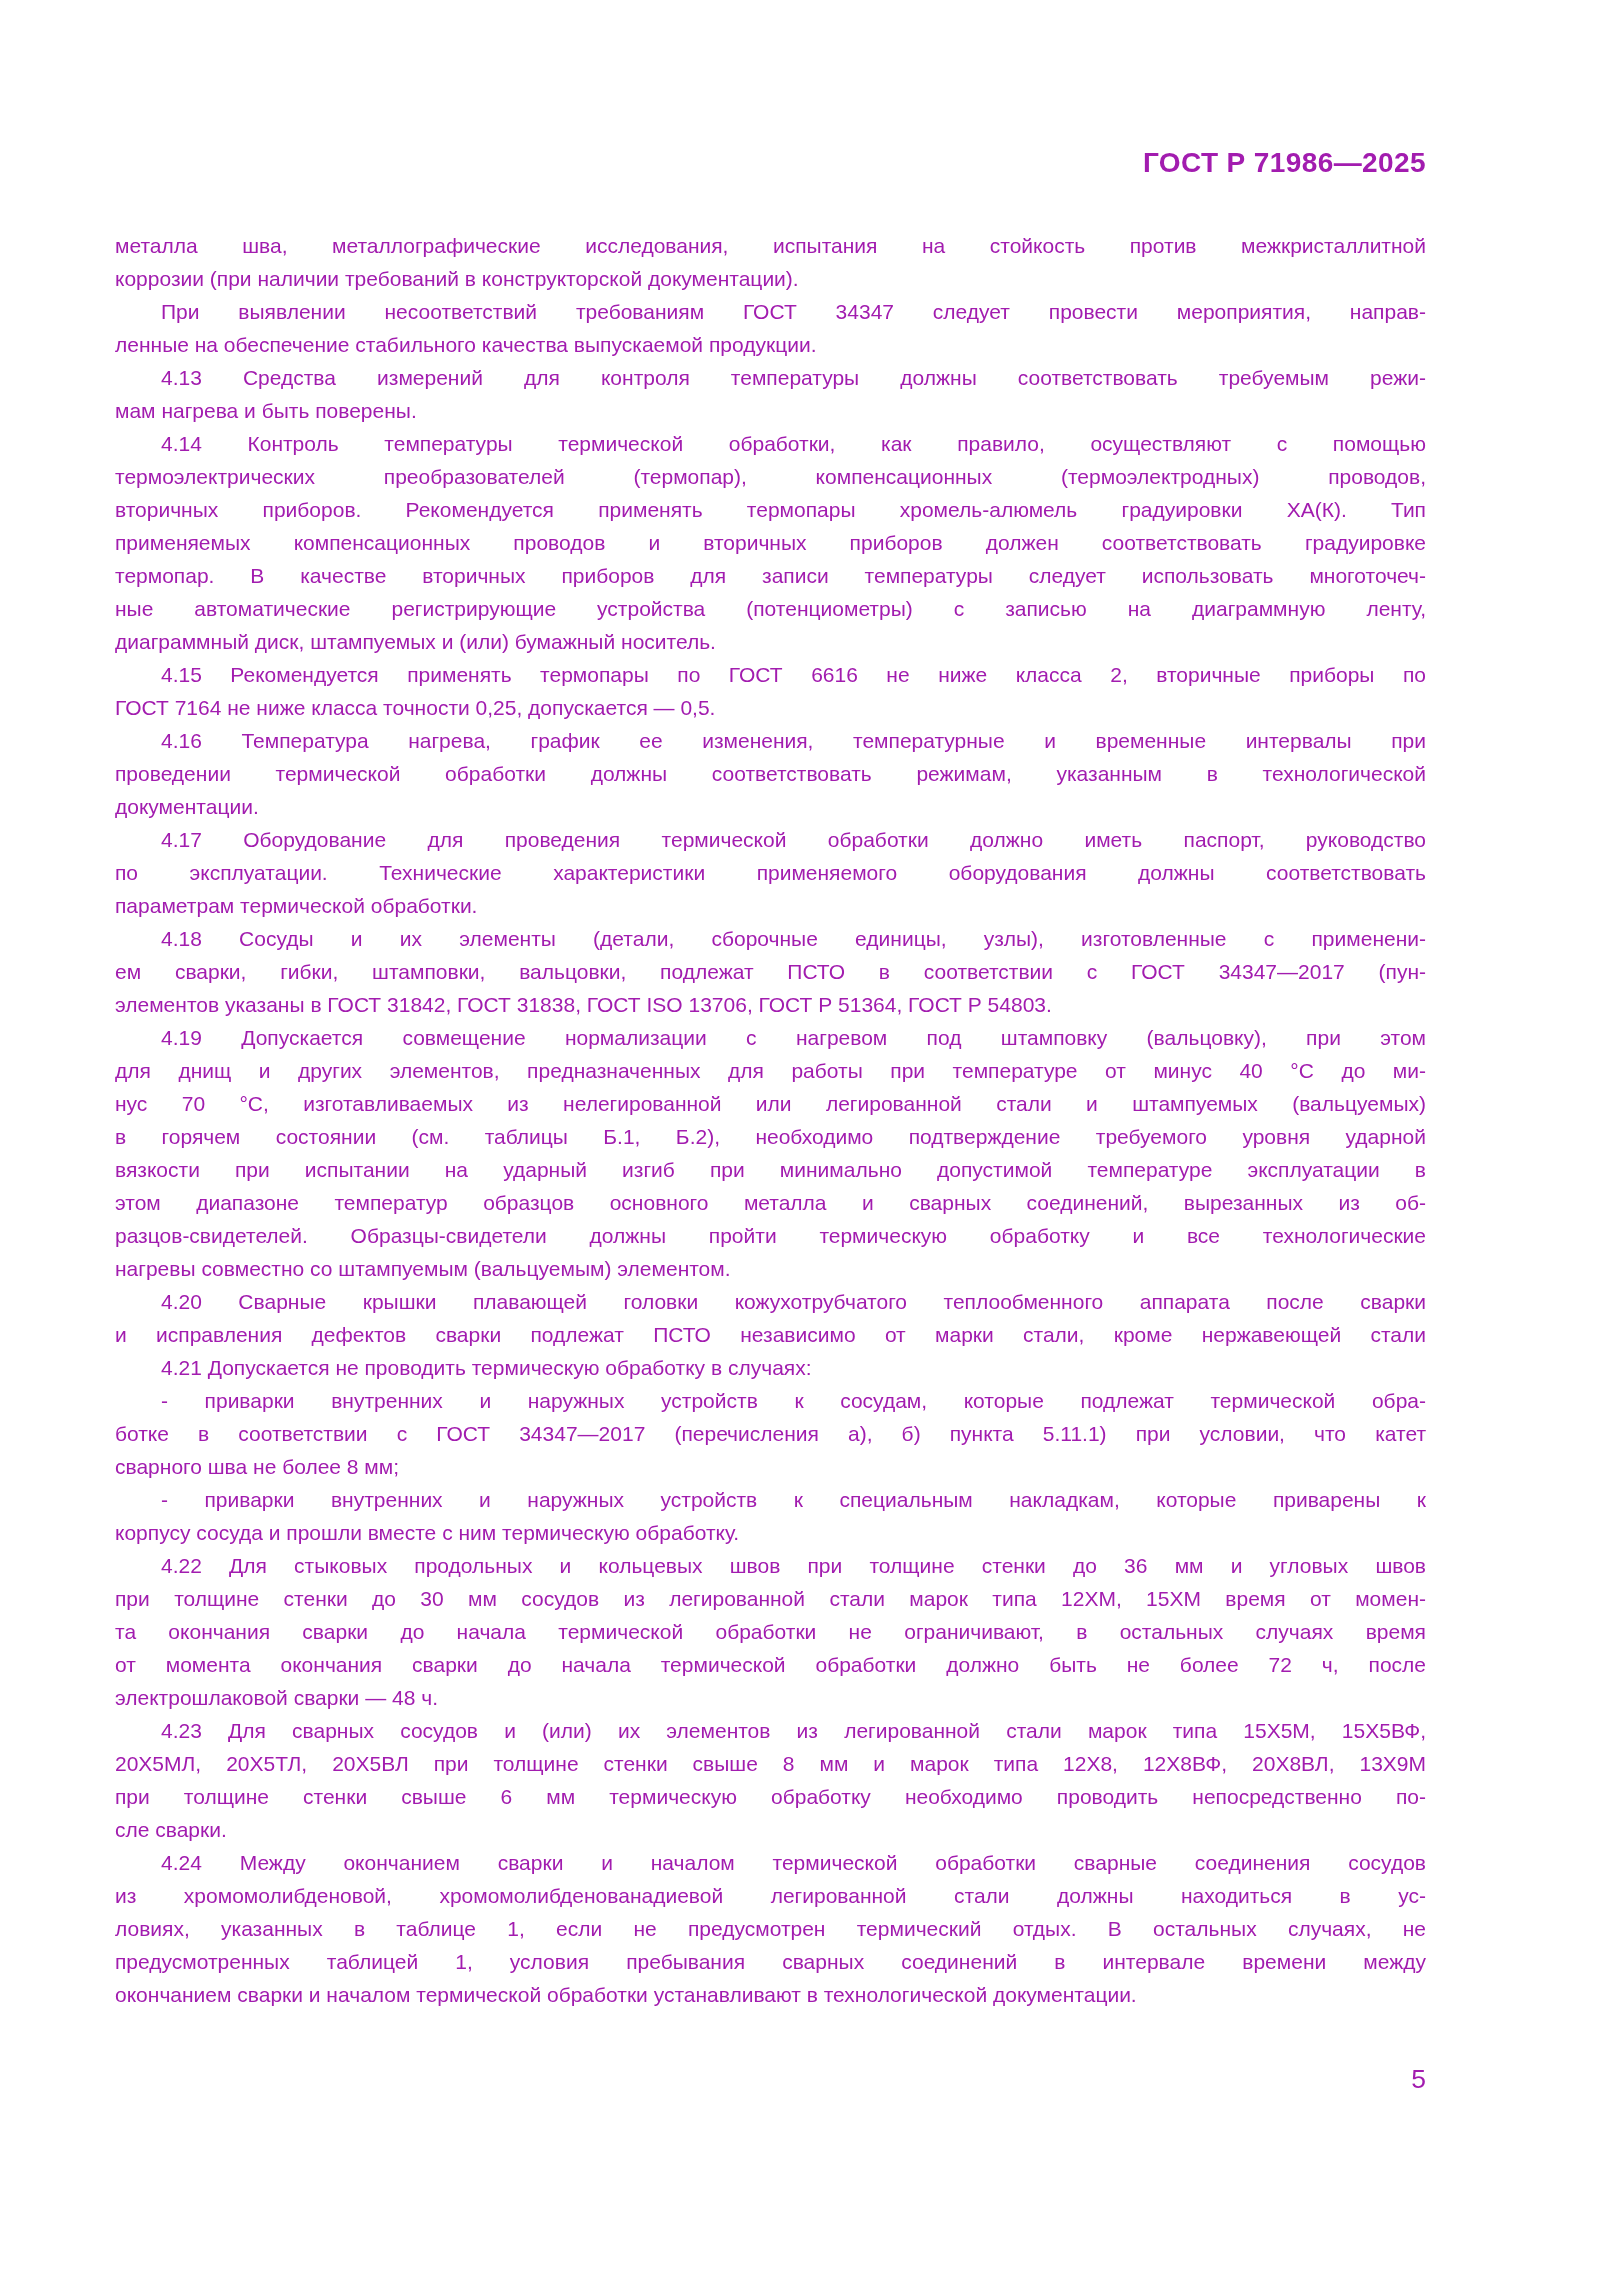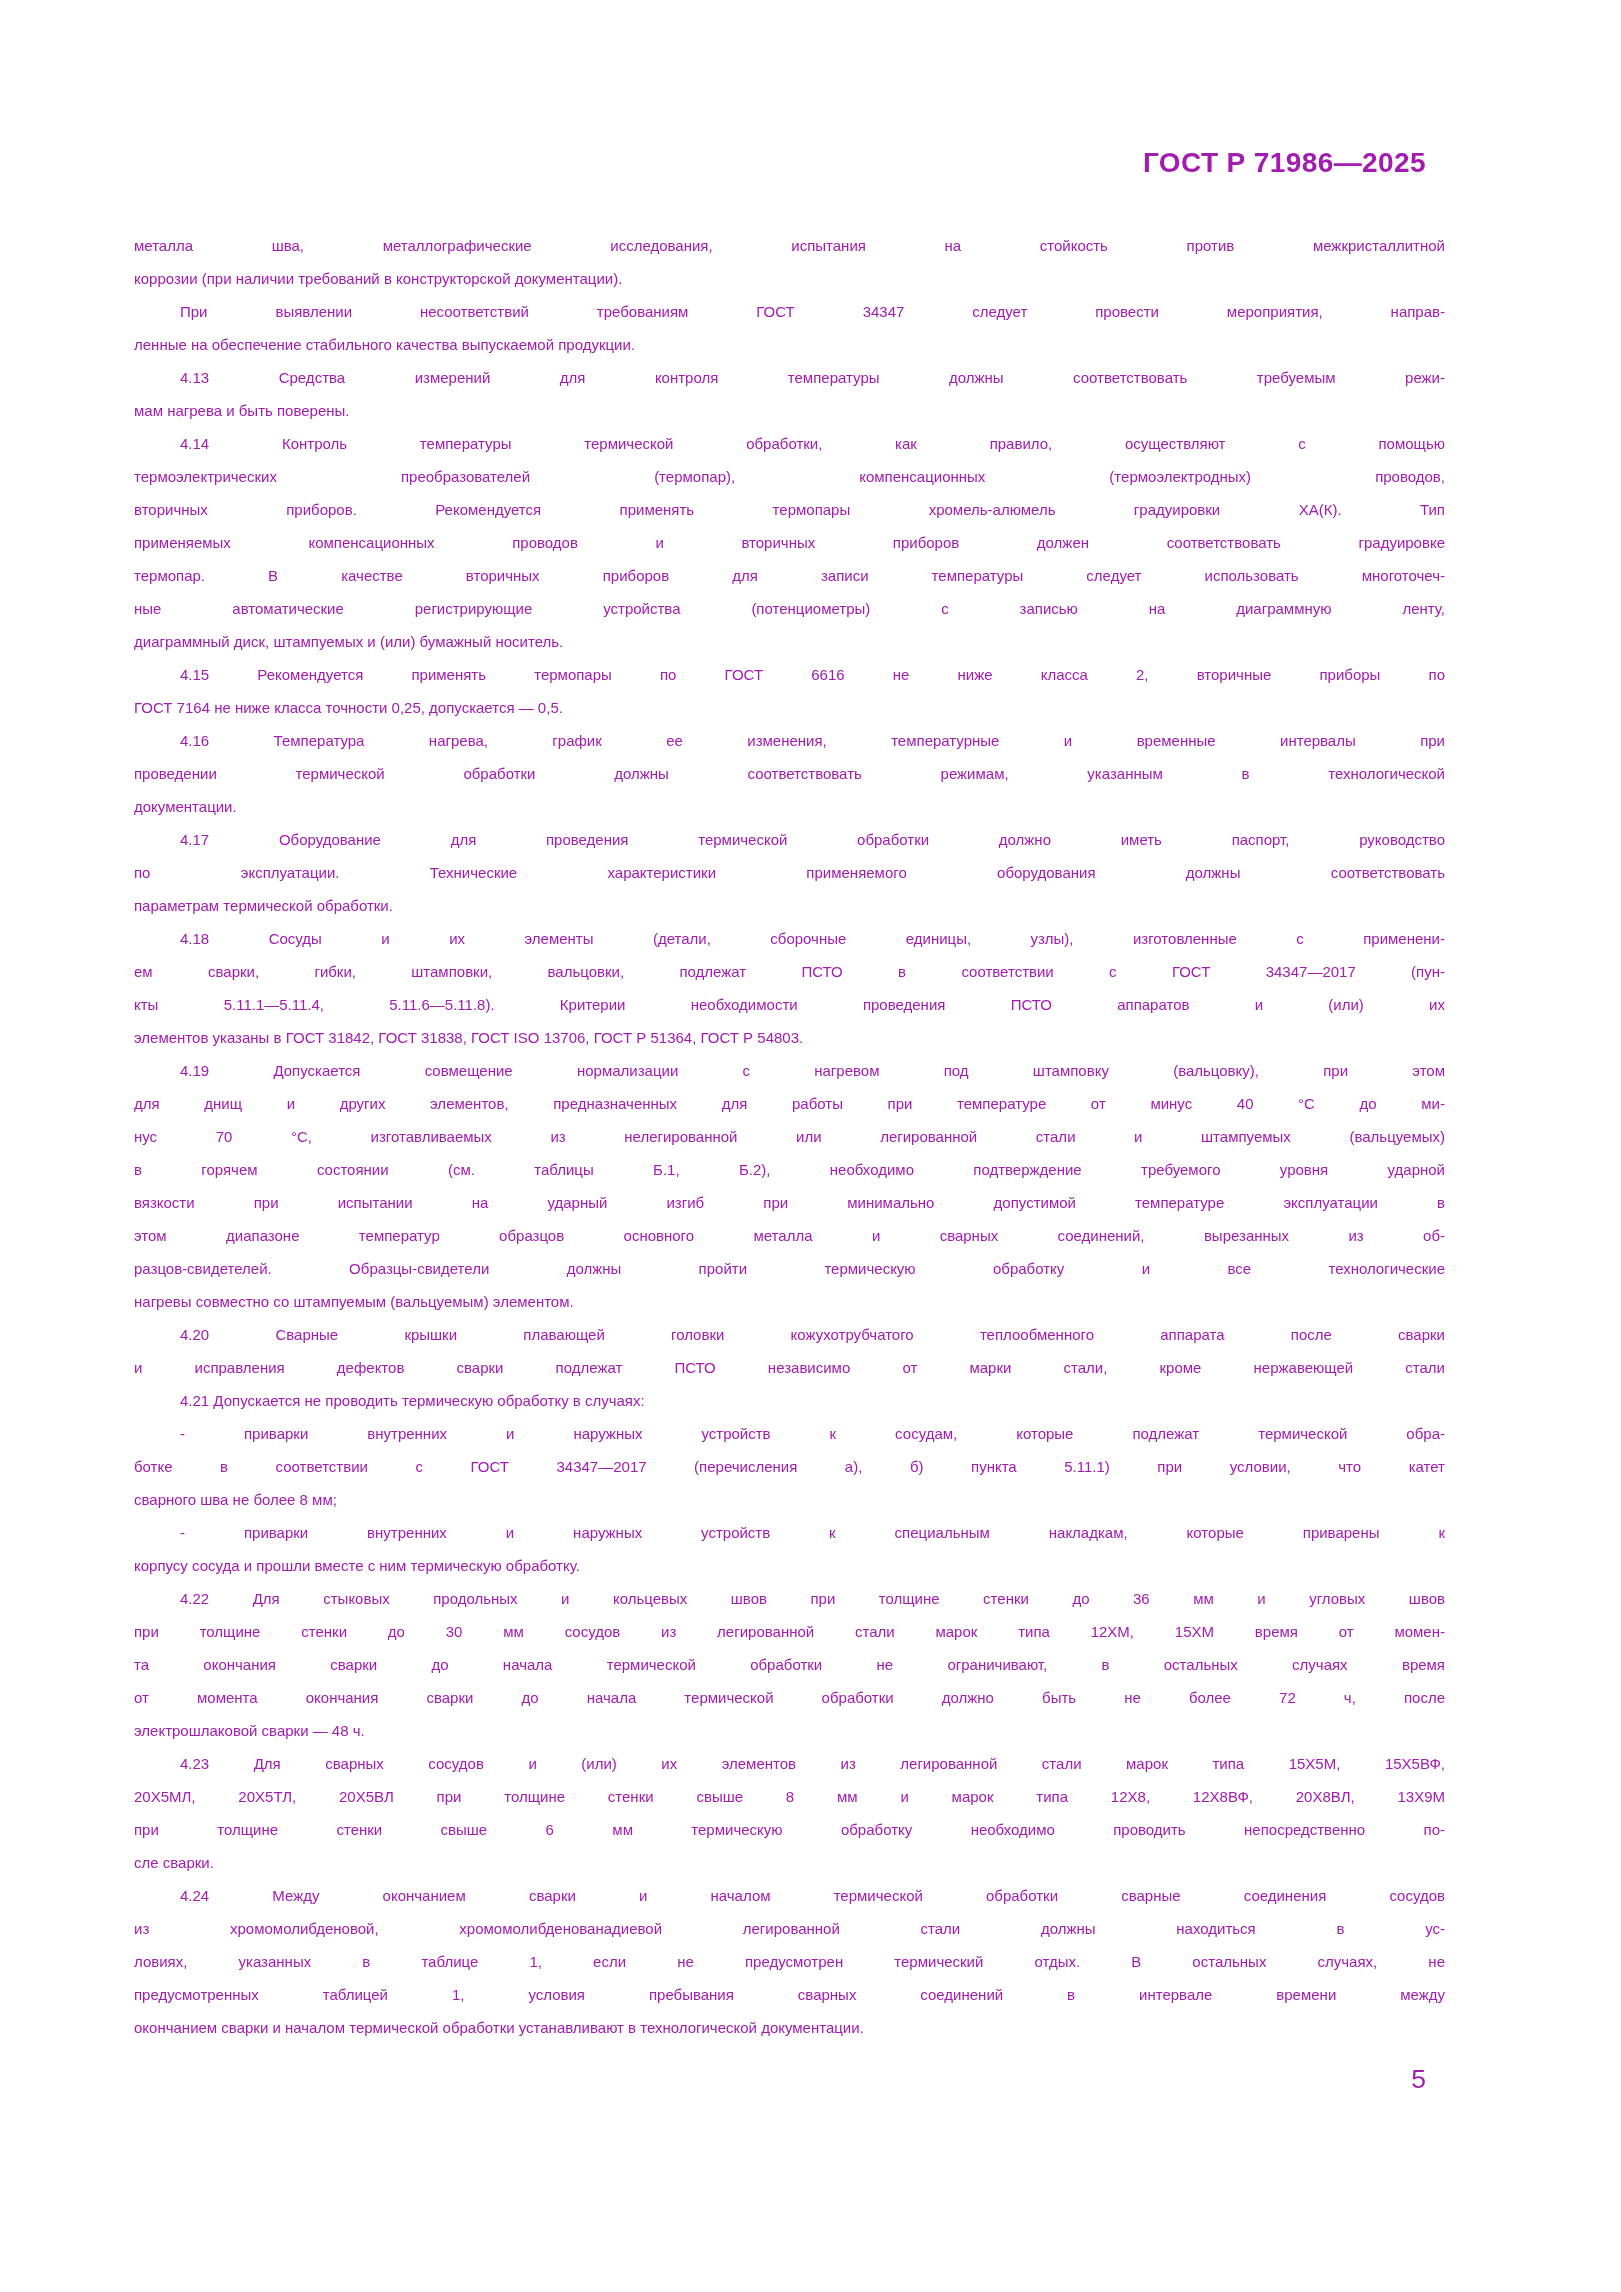--- a/index.html
+++ b/index.html
@@ -25,23 +25,22 @@
     font-size: 28px;
     font-weight: 700;
     letter-spacing: 0.4px;
     white-space: nowrap;
   }
   .content {
     position: absolute;
     top: 229px;
     left: 115px;
     width: 1311px;
-    font-size: 15px;
+    font-size: 21px;
     line-height: 33px;
-    margin-left: 19px;
   }
   .line {
     text-align: justify;
     text-align-last: justify;
     white-space: normal;
   }
   .line.first {
     text-indent: 46px;
   }
   .line.plast {
@@ -79,21 +78,20 @@
       <div class="line first">4.15 Рекомендуется применять термопары по ГОСТ 6616 не ниже класса 2, вторичные приборы по</div>
       <div class="line plast">ГОСТ 7164 не ниже класса точности 0,25, допускается — 0,5.</div>
       <div class="line first">4.16 Температура нагрева, график ее изменения, температурные и временные интервалы при</div>
       <div class="line">проведении термической обработки должны соответствовать режимам, указанным в технологической</div>
       <div class="line plast">документации.</div>
       <div class="line first">4.17 Оборудование для проведения термической обработки должно иметь паспорт, руководство</div>
       <div class="line">по эксплуатации. Технические характеристики применяемого оборудования должны соответствовать</div>
       <div class="line plast">параметрам термической обработки.</div>
       <div class="line first">4.18 Сосуды и их элементы (детали, сборочные единицы, узлы), изготовленные с применени-</div>
       <div class="line">ем сварки, гибки, штамповки, вальцовки, подлежат ПСТО в соответствии с ГОСТ 34347—2017 (пун-</div>
-      <div class="line">кты 5.11.1—5.11.4, 5.11.6—5.11.8). Критерии необходимости проведения ПСТО аппаратов и (или) их</div>
       <div class="line plast">элементов указаны в ГОСТ 31842, ГОСТ 31838, ГОСТ ISO 13706, ГОСТ Р 51364, ГОСТ Р 54803.</div>
       <div class="line first">4.19 Допускается совмещение нормализации с нагревом под штамповку (вальцовку), при этом</div>
       <div class="line">для днищ и других элементов, предназначенных для работы при температуре от минус 40 °С до ми-</div>
       <div class="line">нус 70 °С, изготавливаемых из нелегированной или легированной стали и штампуемых (вальцуемых)</div>
       <div class="line">в горячем состоянии (см. таблицы Б.1, Б.2), необходимо подтверждение требуемого уровня ударной</div>
       <div class="line">вязкости при испытании на ударный изгиб при минимально допустимой температуре эксплуатации в</div>
       <div class="line">этом диапазоне температур образцов основного металла и сварных соединений, вырезанных из об-</div>
       <div class="line">разцов-свидетелей. Образцы-свидетели должны пройти термическую обработку и все технологические</div>
       <div class="line plast">нагревы совместно со штампуемым (вальцуемым) элементом.</div>
       <div class="line first">4.20 Сварные крышки плавающей головки кожухотрубчатого теплообменного аппарата после сварки</div>

